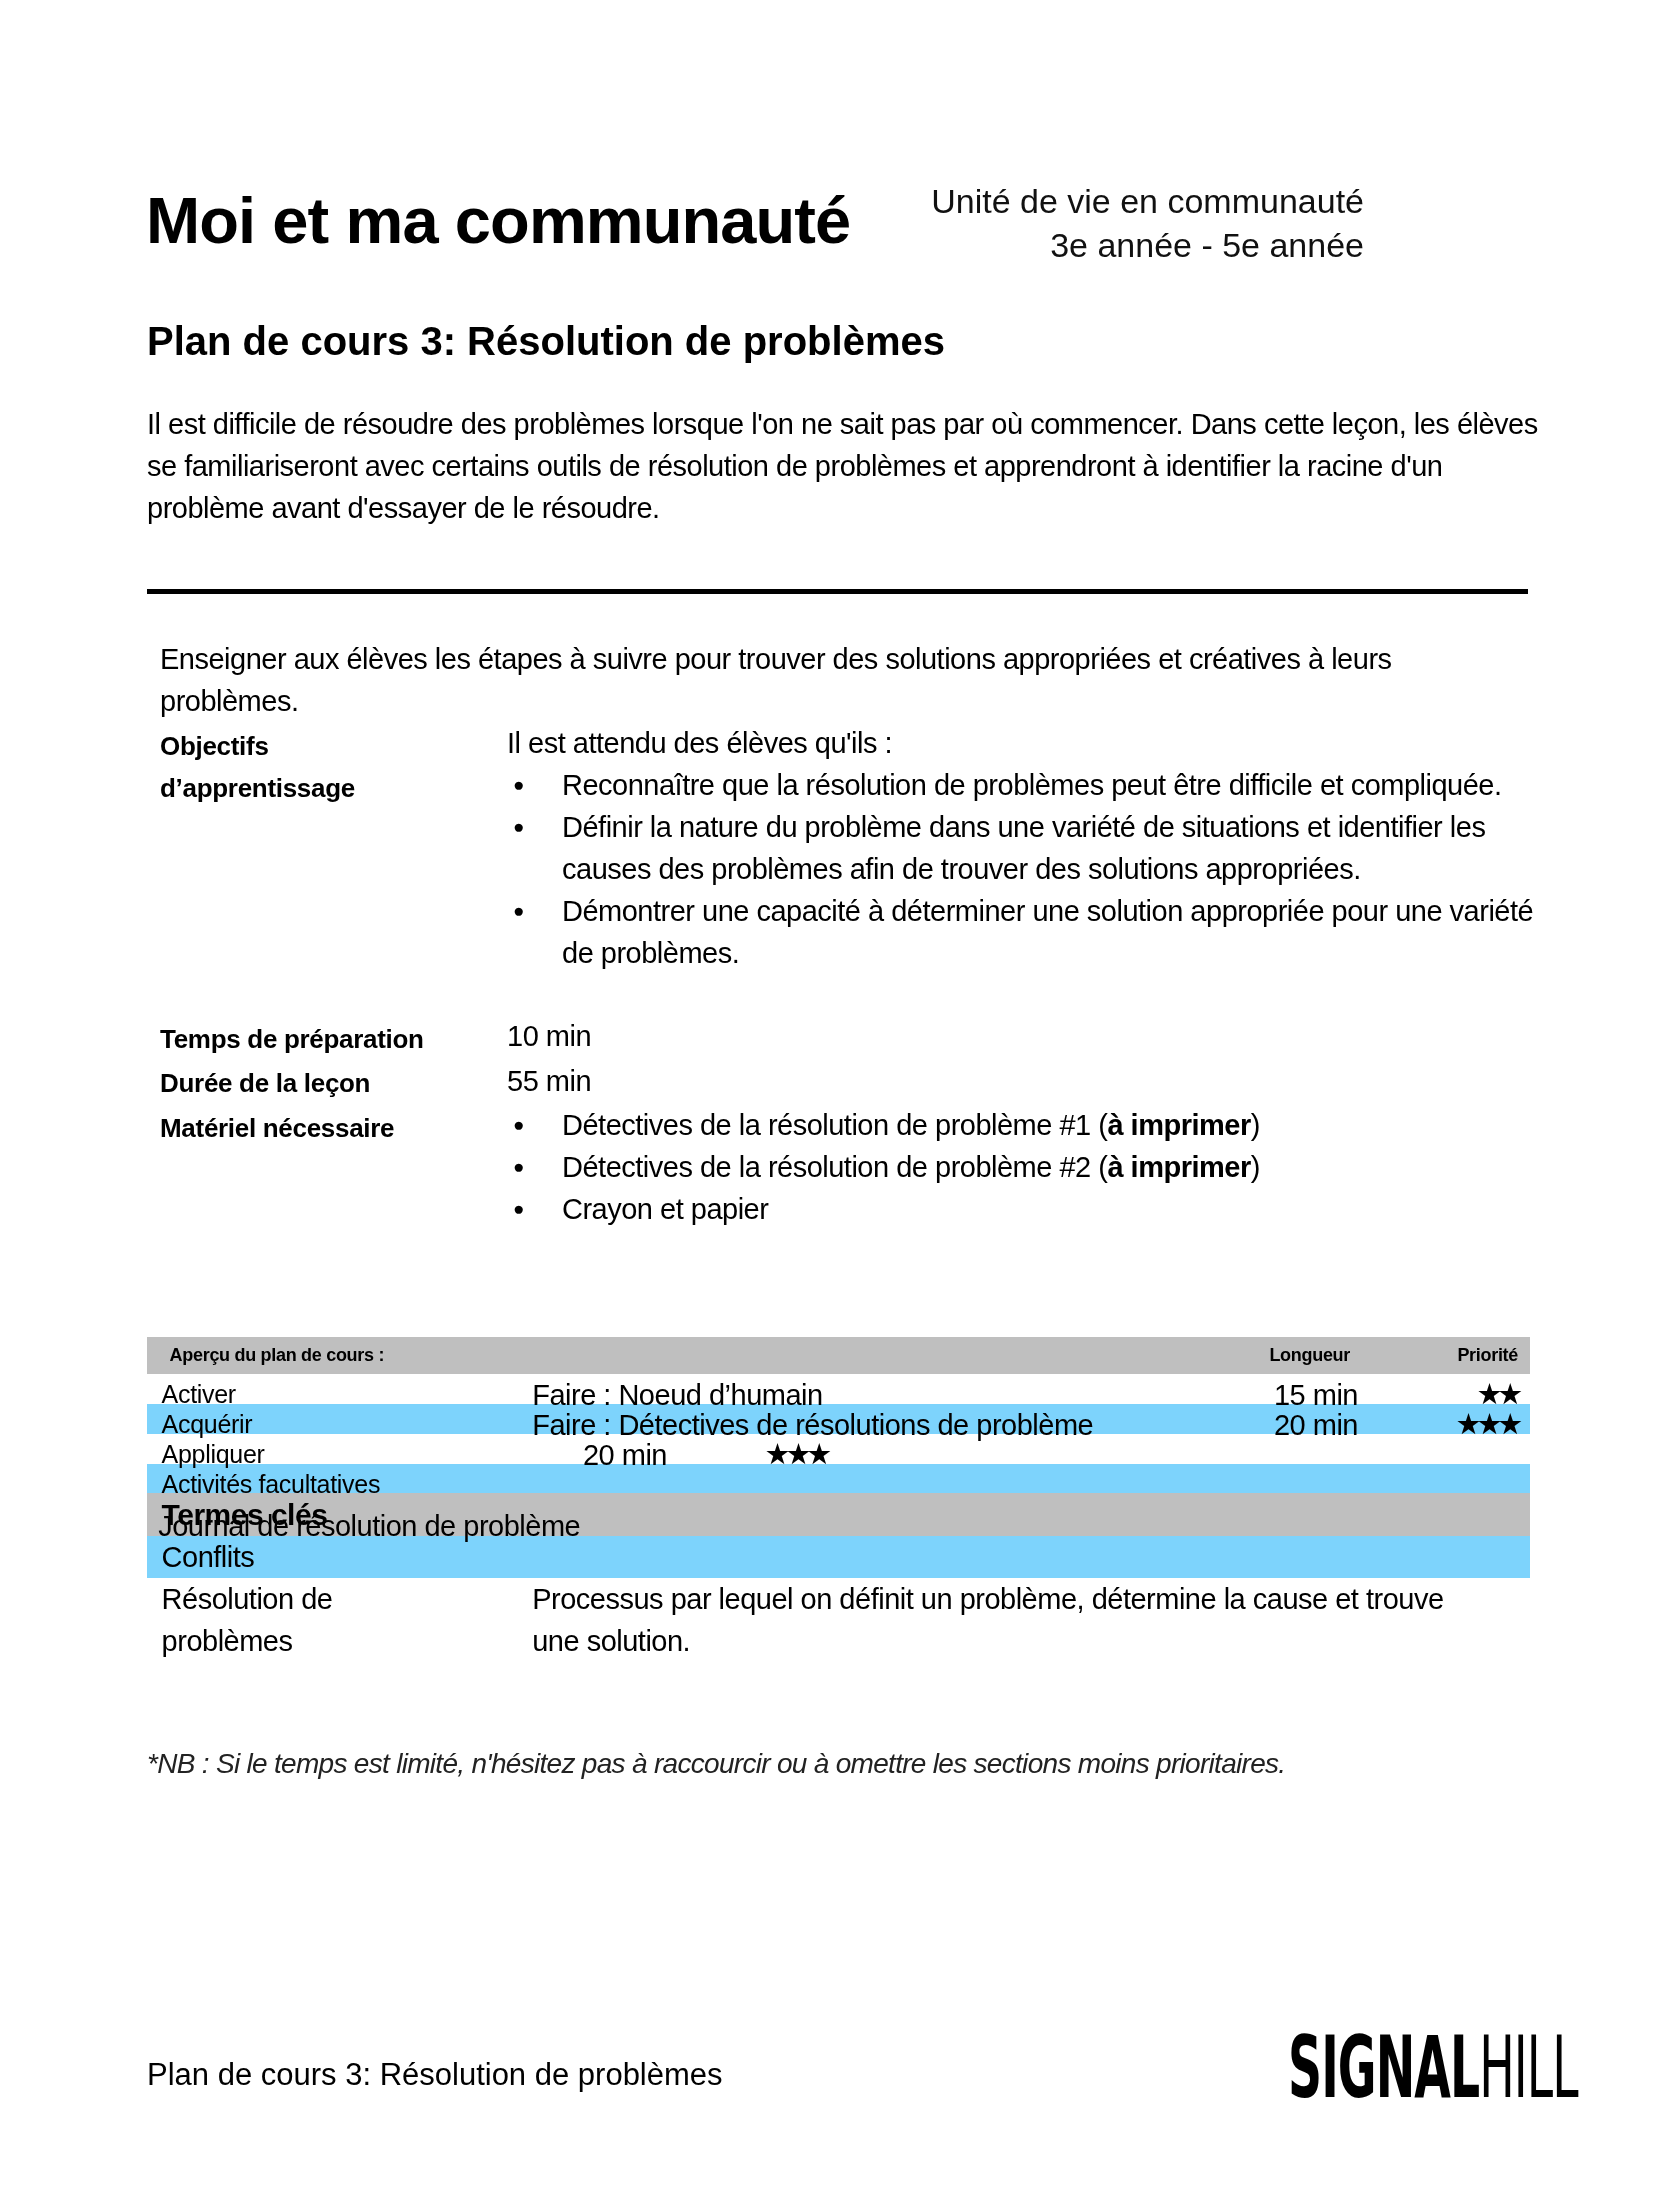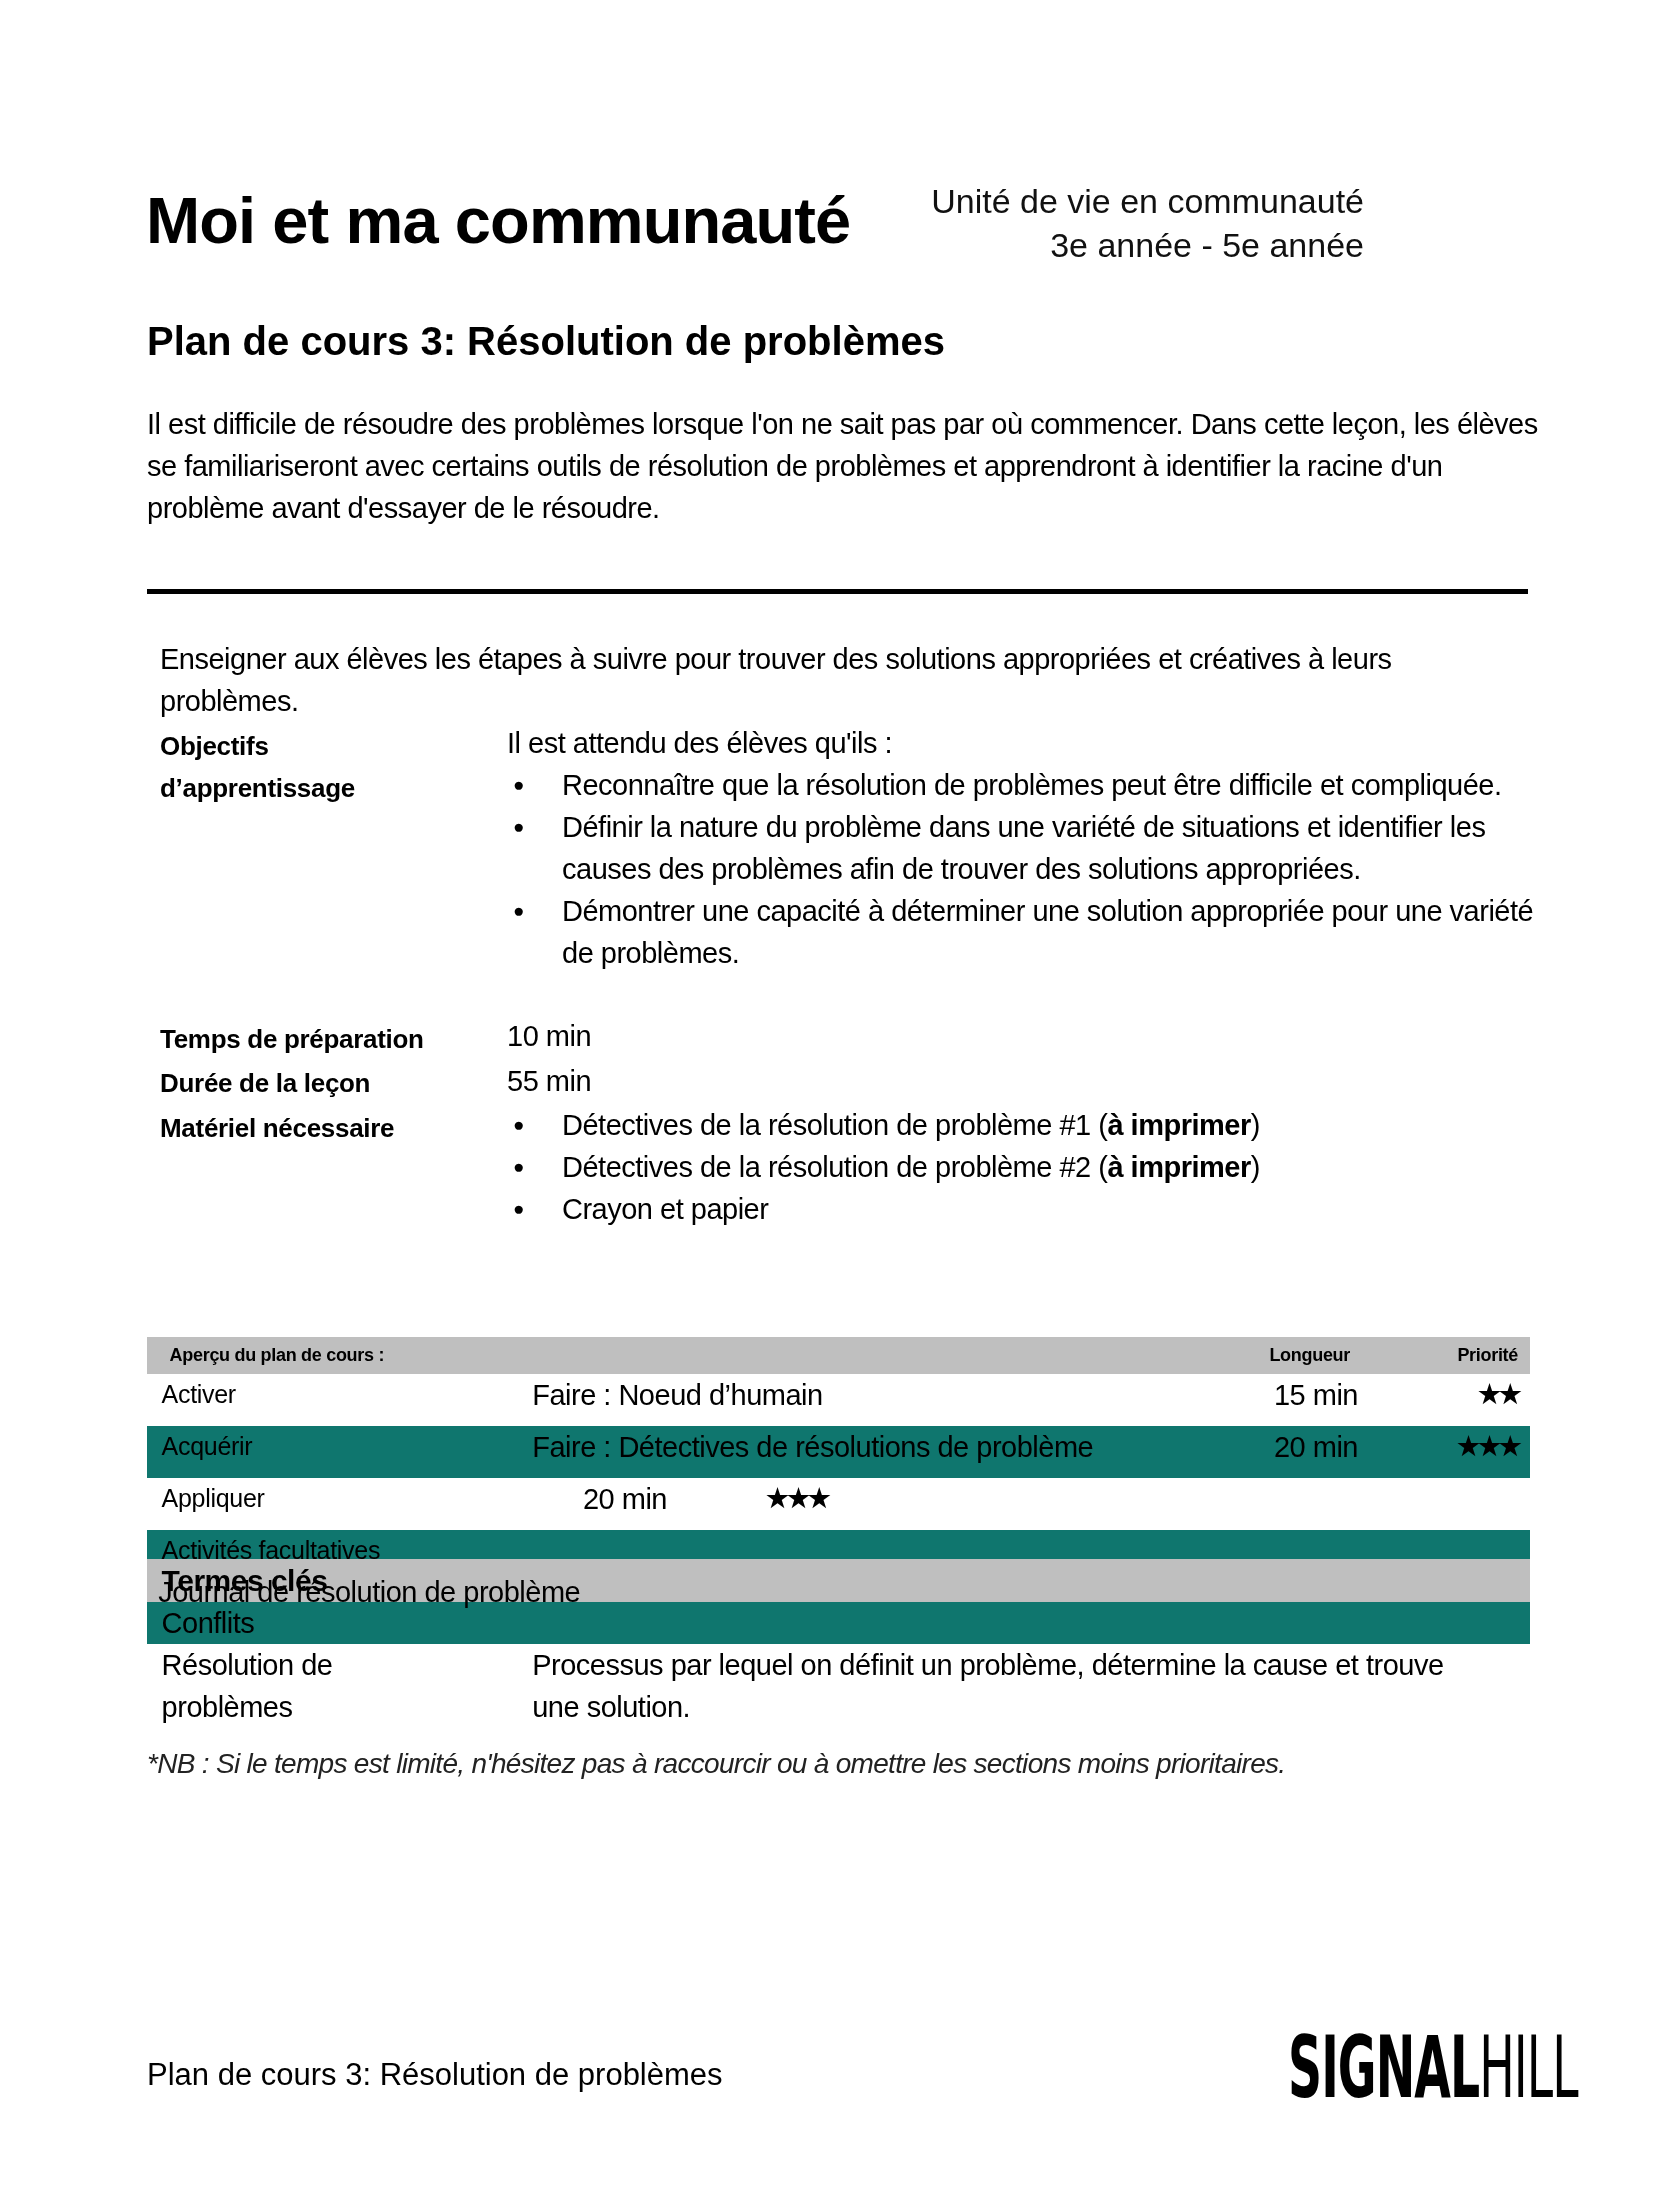--- a/index.html
+++ b/index.html
@@ -20,32 +20,32 @@
   .bullets { margin: 0; padding: 0; list-style: none; }
   .bullets li { position: relative; padding-left: 55px; }
   .bullets li::before { content: "\25CF"; position: absolute; left: 6px; top: 0; font-size: 19px; }
   .gap { height: 41px; }
   b.inline { font-weight: bold; }
 
   .tbl { left: 147px; top: 1337px; width: 1383px; }
   .tr { display: flex; align-items: flex-start; }
   .tr.head { background: #bfbfbf; height: 37px; }
   .tr.hd2 { background: #bfbfbf; height: 43px; }
-  .tr.lt { background: #0f766e; }
+  .tr.lt { background: #7dd3fc; }
   .tr.wh { background: #ffffff; }
   .c1 { width: 374px; flex: none; padding-left: 14.6px; box-sizing: border-box; }
   .c2 { flex: 1; }
   .c3 { width: 146px; flex: none; text-align: right; }
   .c4 { width: 172px; flex: none; text-align: right; padding-right: 12px; box-sizing: border-box; }
   .head .c1, .head .c3, .head .c4 { font-size: 18px; font-weight: bold; line-height: 37px; letter-spacing: -0.3px; margin-left: 8px; }
   .hd2 .c1 { font-size: 30px; font-weight: bold; line-height: 43px; letter-spacing: -0.5px; }
   .cell-sm { font-size: 25px; line-height: 41px; letter-spacing: -0.3px; }
   .cell { font-size: 29px; line-height: 42px; letter-spacing: -0.5px; }
   .stars { font-size: 29px; line-height: 41px; letter-spacing: -5.2px; }
-  .trow { height: 52px; }
+  .trow { height: 30px; }
 
   .note { left: 147px; top: 1745px; font-size: 28px; font-style: italic; line-height: 38px; color: #222; letter-spacing: -0.7px; white-space: nowrap; }
   .footer { left: 147px; top: 2055px; font-size: 31px; line-height: 40px; white-space: nowrap; }
   .logo { left: 1288px; top: 2024px; font-size: 86px; font-weight: bold; line-height: 86px; letter-spacing: -1.7px; transform: scaleX(0.55); transform-origin: left top; white-space: nowrap; font-family: "DejaVu Sans", sans-serif; }
   .logo .hill { font-weight: normal; }
 </style>
 </head>
 <body>
 
 <div class="abs title">Moi et ma communauté</div>

